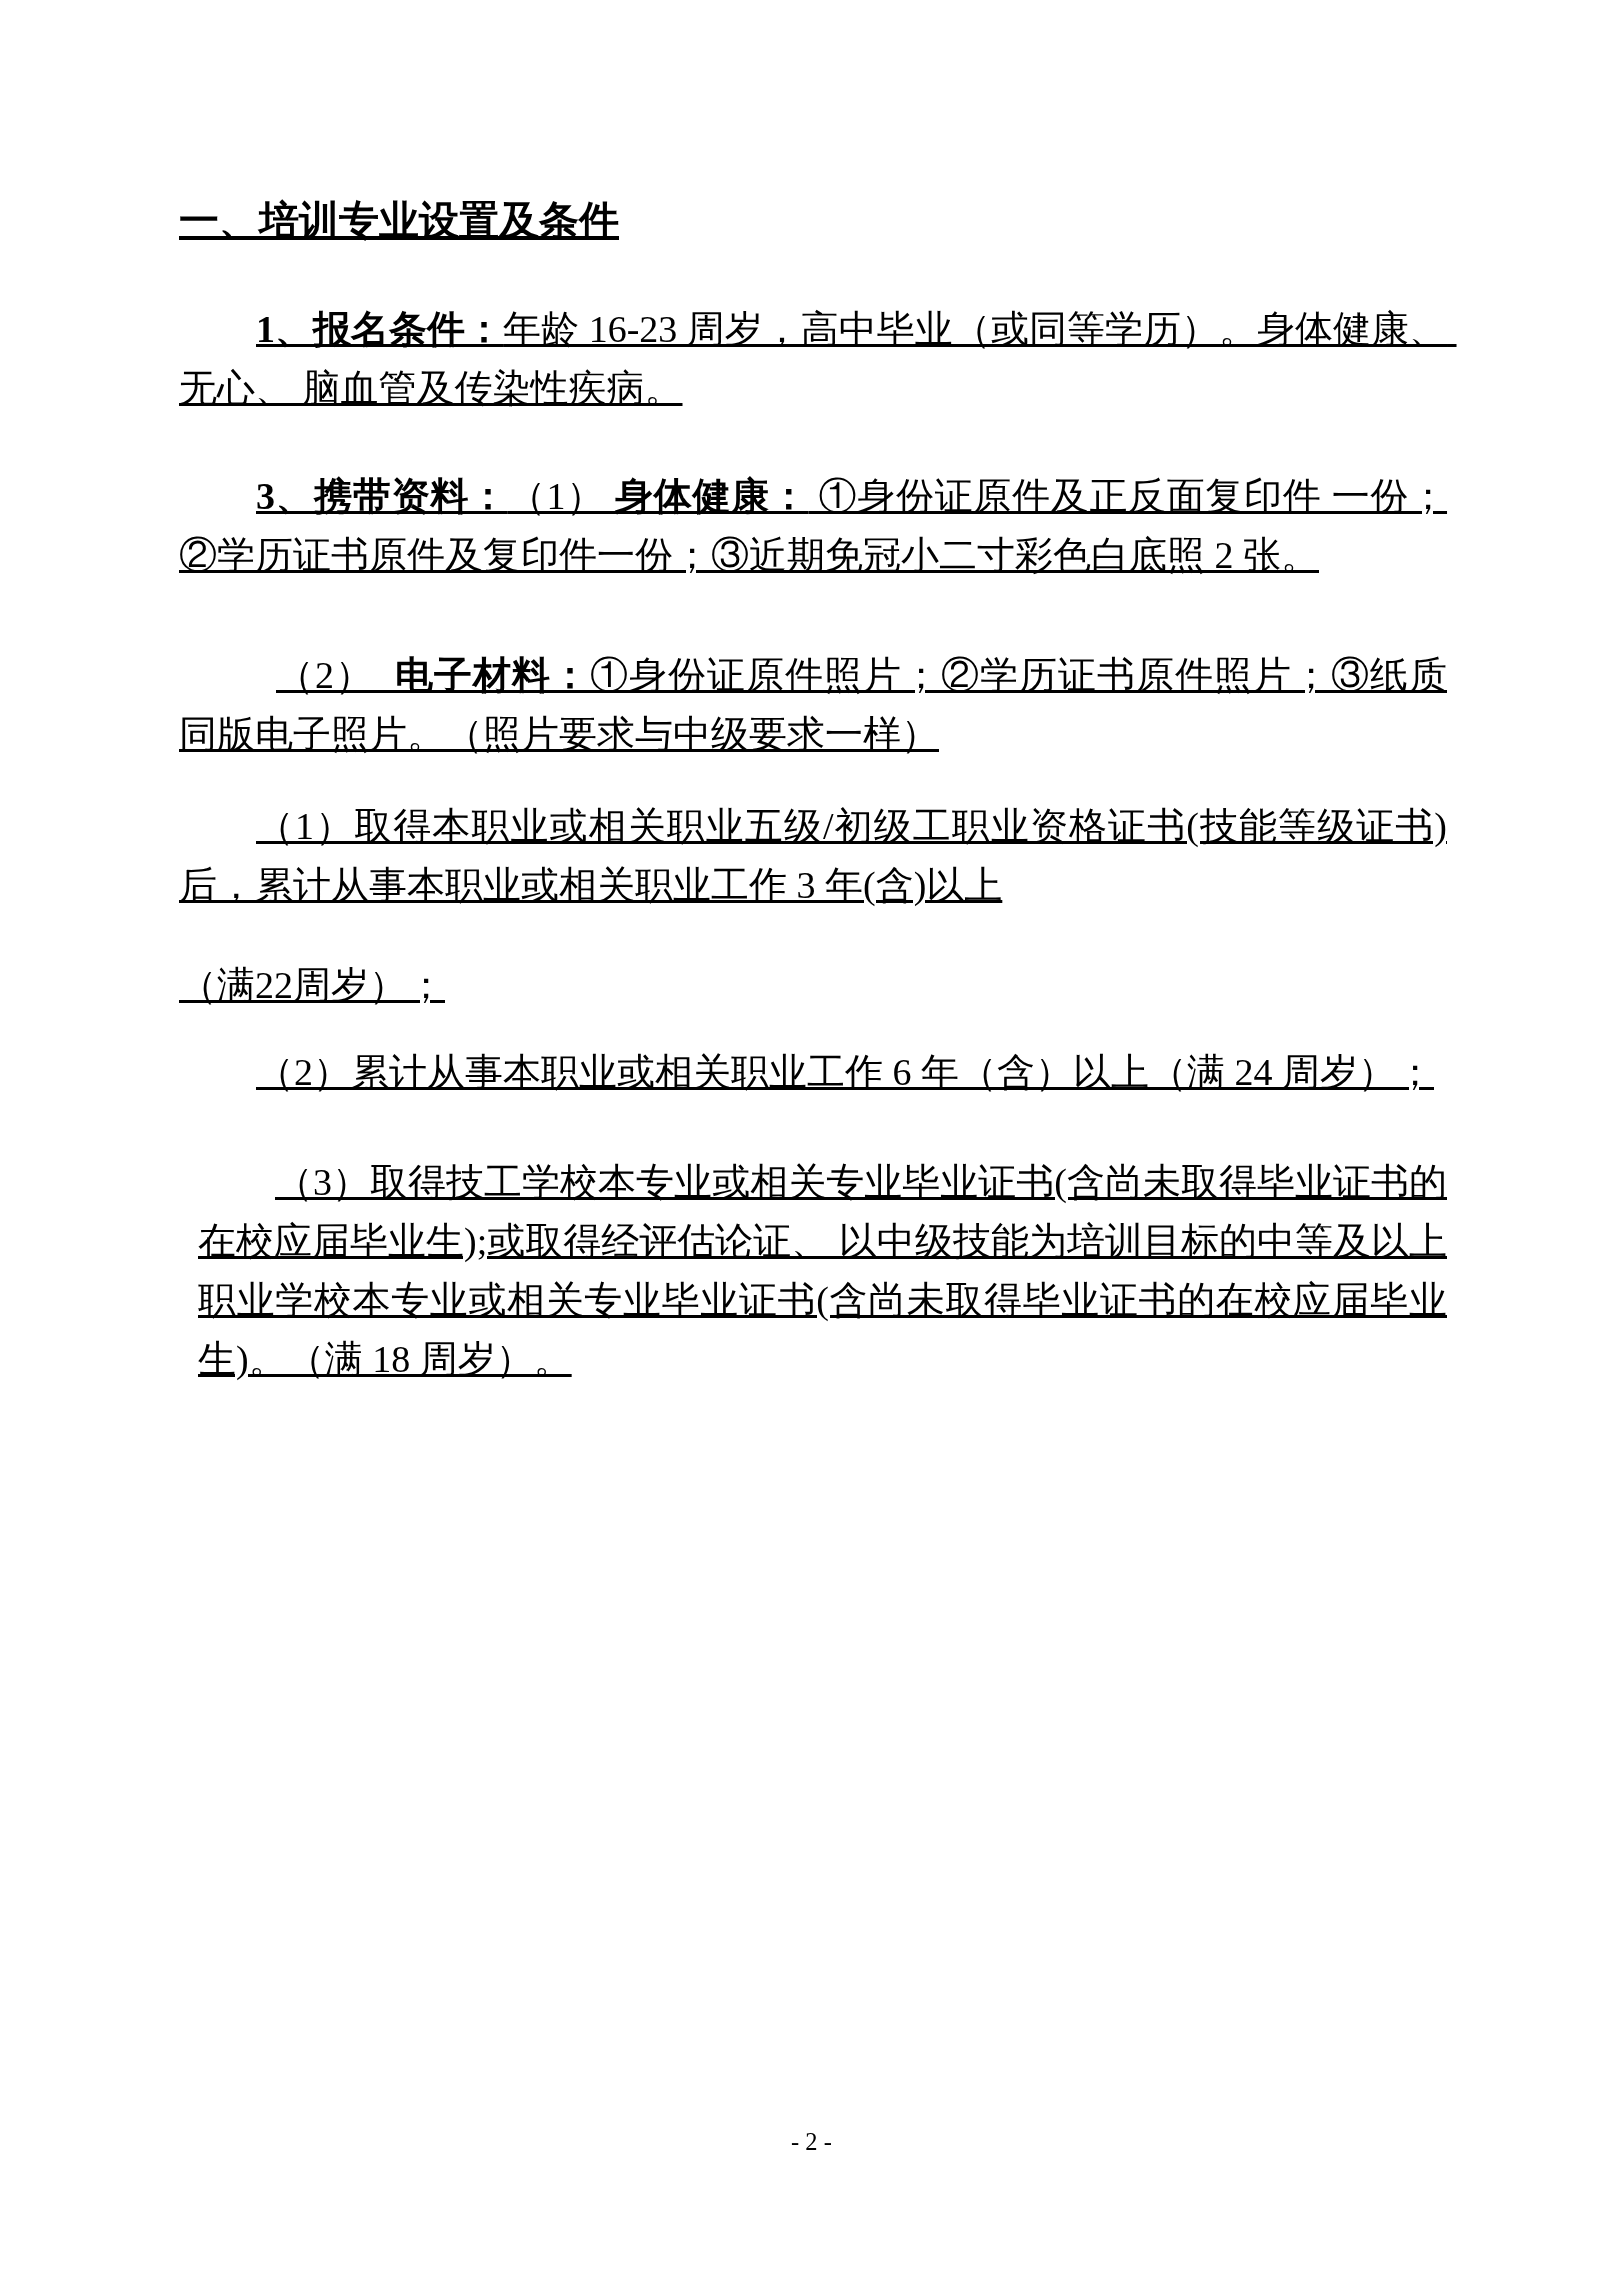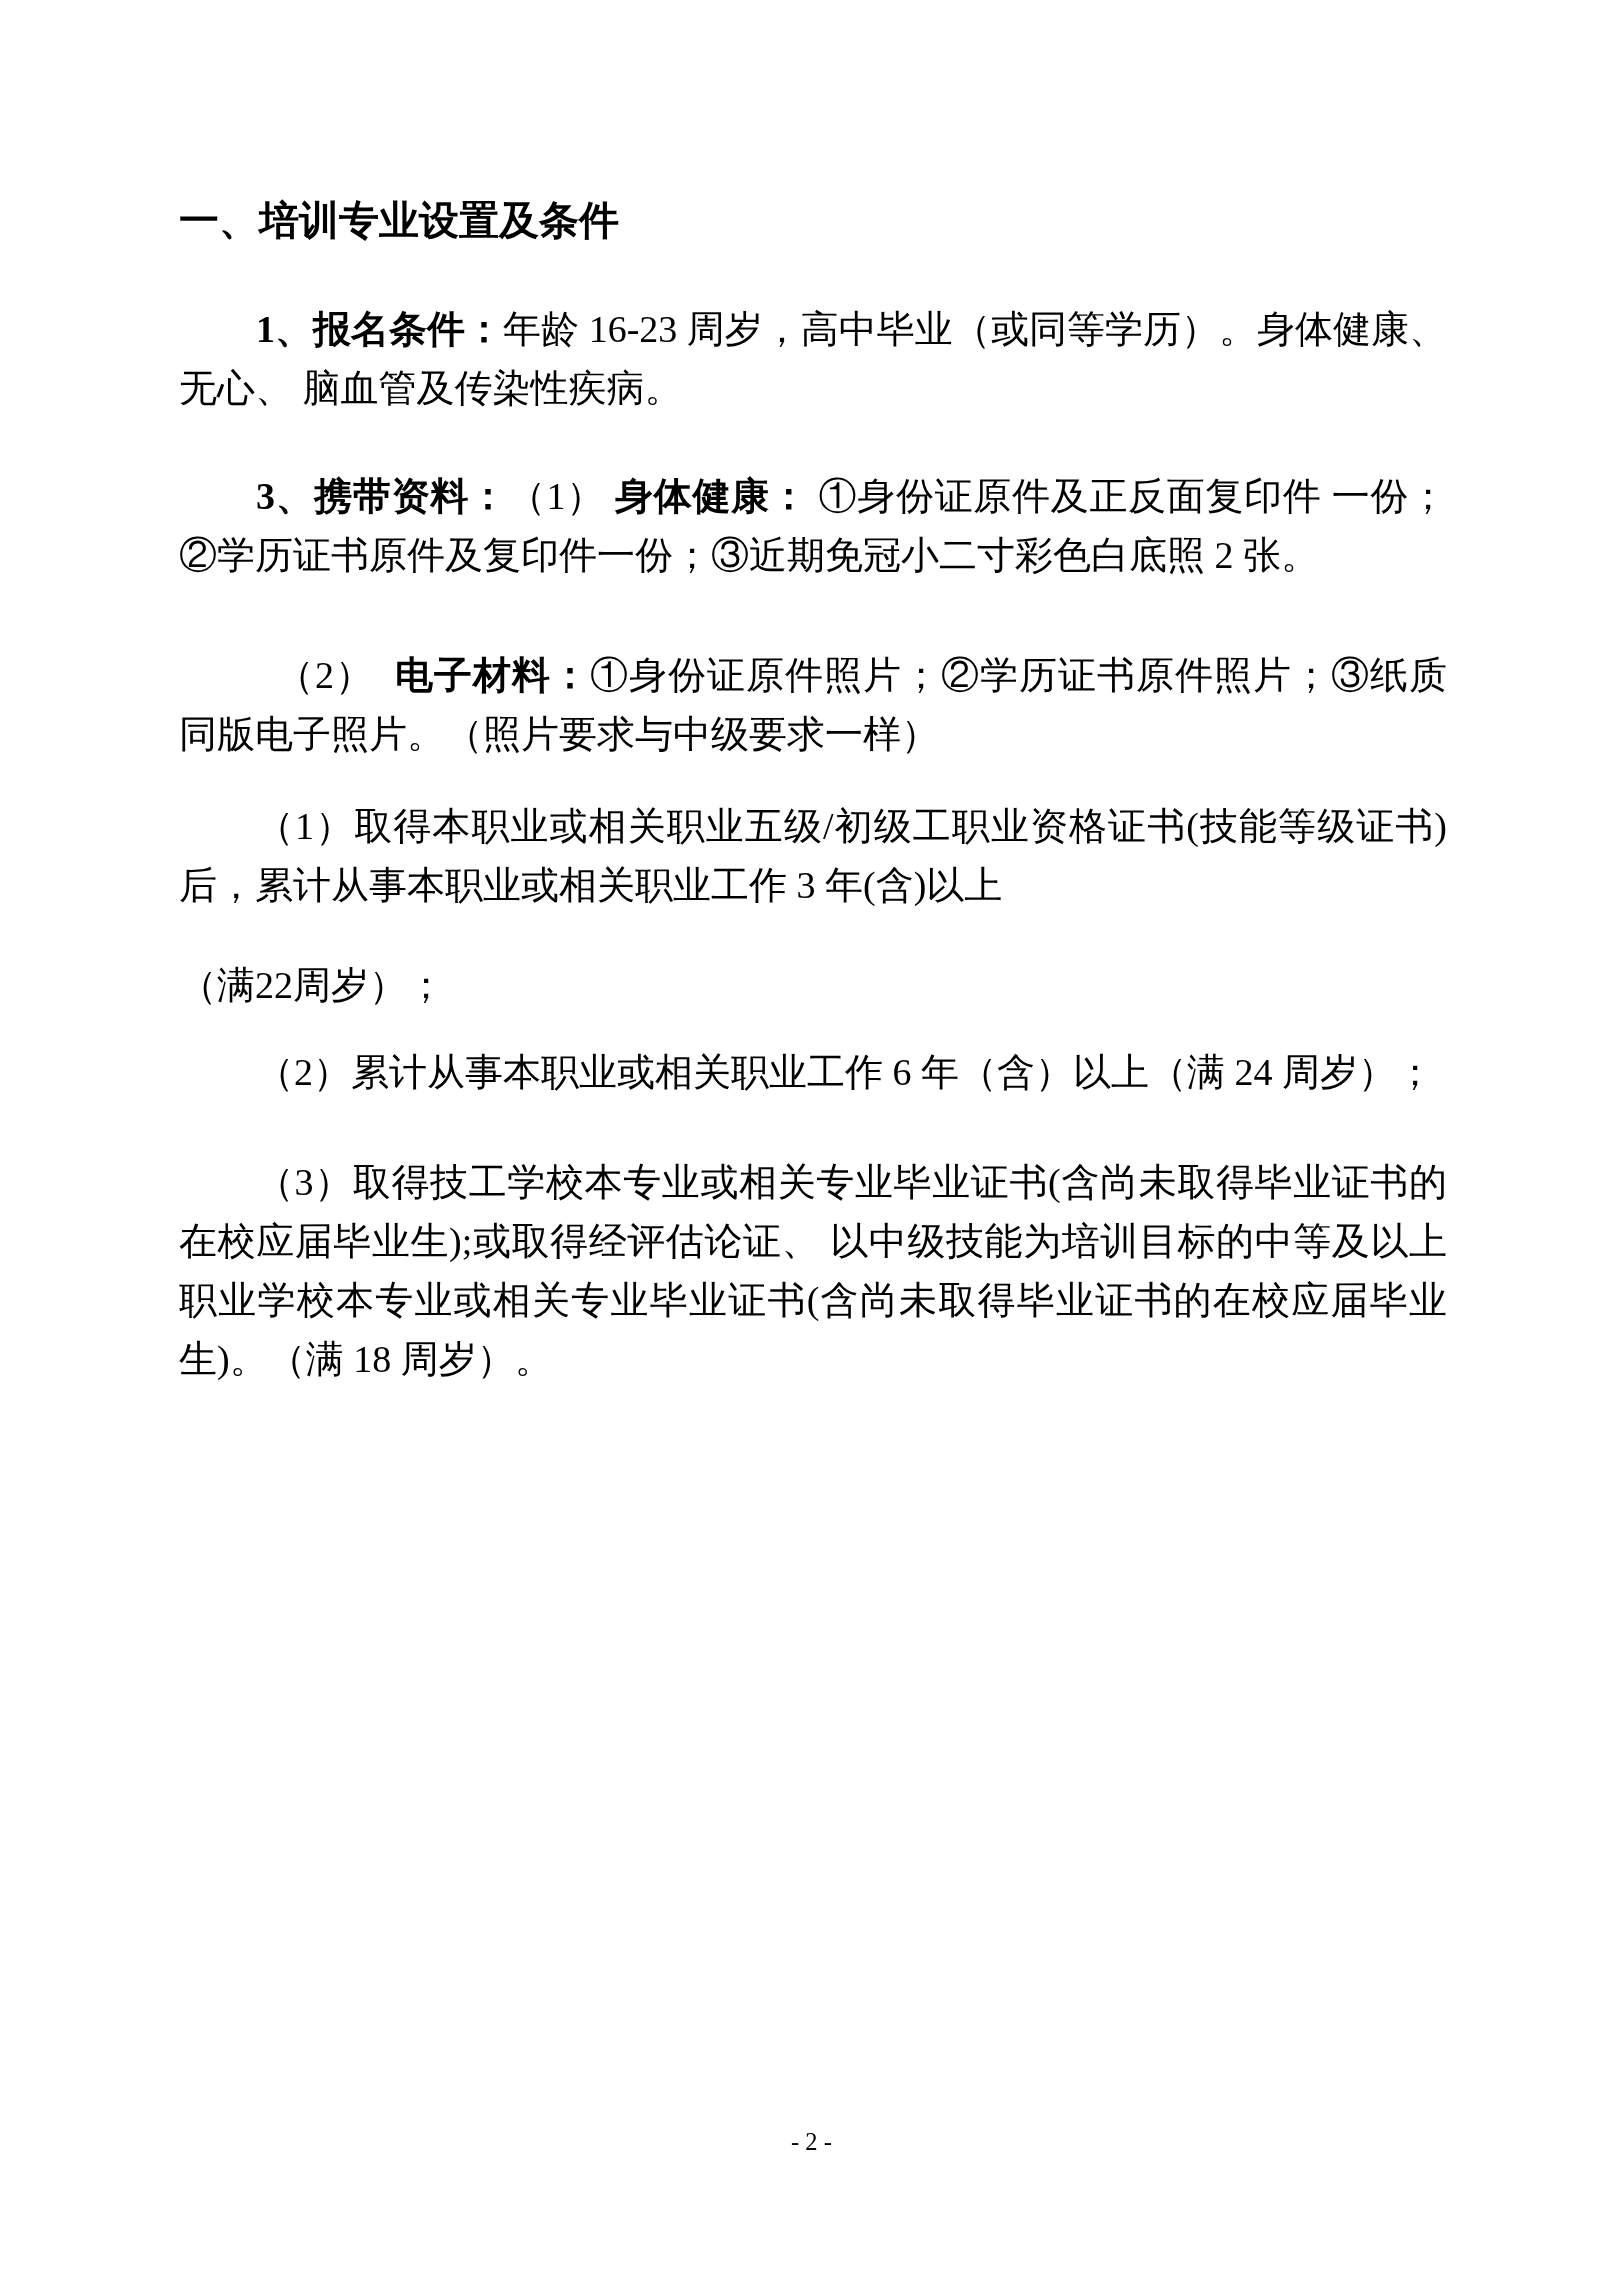--- a/index.html
+++ b/index.html
@@ -6,20 +6,21 @@
   .page {
     position: relative;
     width: 1623px;
     height: 2295px;
     background: #ffffff;
     color: #000000;
     box-sizing: border-box;
     padding: 197px 176px 0 179px;
     overflow: hidden;
     font-family: "Liberation Serif", "DejaVu Serif", serif;
+    text-decoration: underline;
   }
   .doc-title {
     margin: 0;
     font-family: "Liberation Sans", "DejaVu Sans", sans-serif;
     font-weight: 700;
     font-size: 40px;
     line-height: 46px;
     white-space: pre-wrap;
   }
   .para {
@@ -37,21 +38,21 @@
   .sub-heading.bold { font-weight: 700; }
   .mt-sub1 { margin-top: 61px; }
   .mt-p1   { margin-top: 57px; }
   .mt-p2   { margin-top: 49px; }
   .mt-p3   { margin-top: 61px; }
   .mt-sub2 { margin-top: 51px; }
   .mt-p4   { margin-top: 31px; }
   .mt-p5   { margin-top: 33px; }
   .mt-p5b  { margin-top: 41px; }
   .mt-p6   { margin-top: 28px; }
-  .mt-p7   { margin-top: 51px; }
+  .mt-p7   { margin-top: 51px; margin-left: 19px; }
   .footer {
     position: absolute;
     left: 0;
     top: 2126px;
     width: 100%;
     text-align: center;
     font-size: 24.5px;
     line-height: 31px;
     font-family: "Liberation Serif", "DejaVu Serif", serif;
   }

